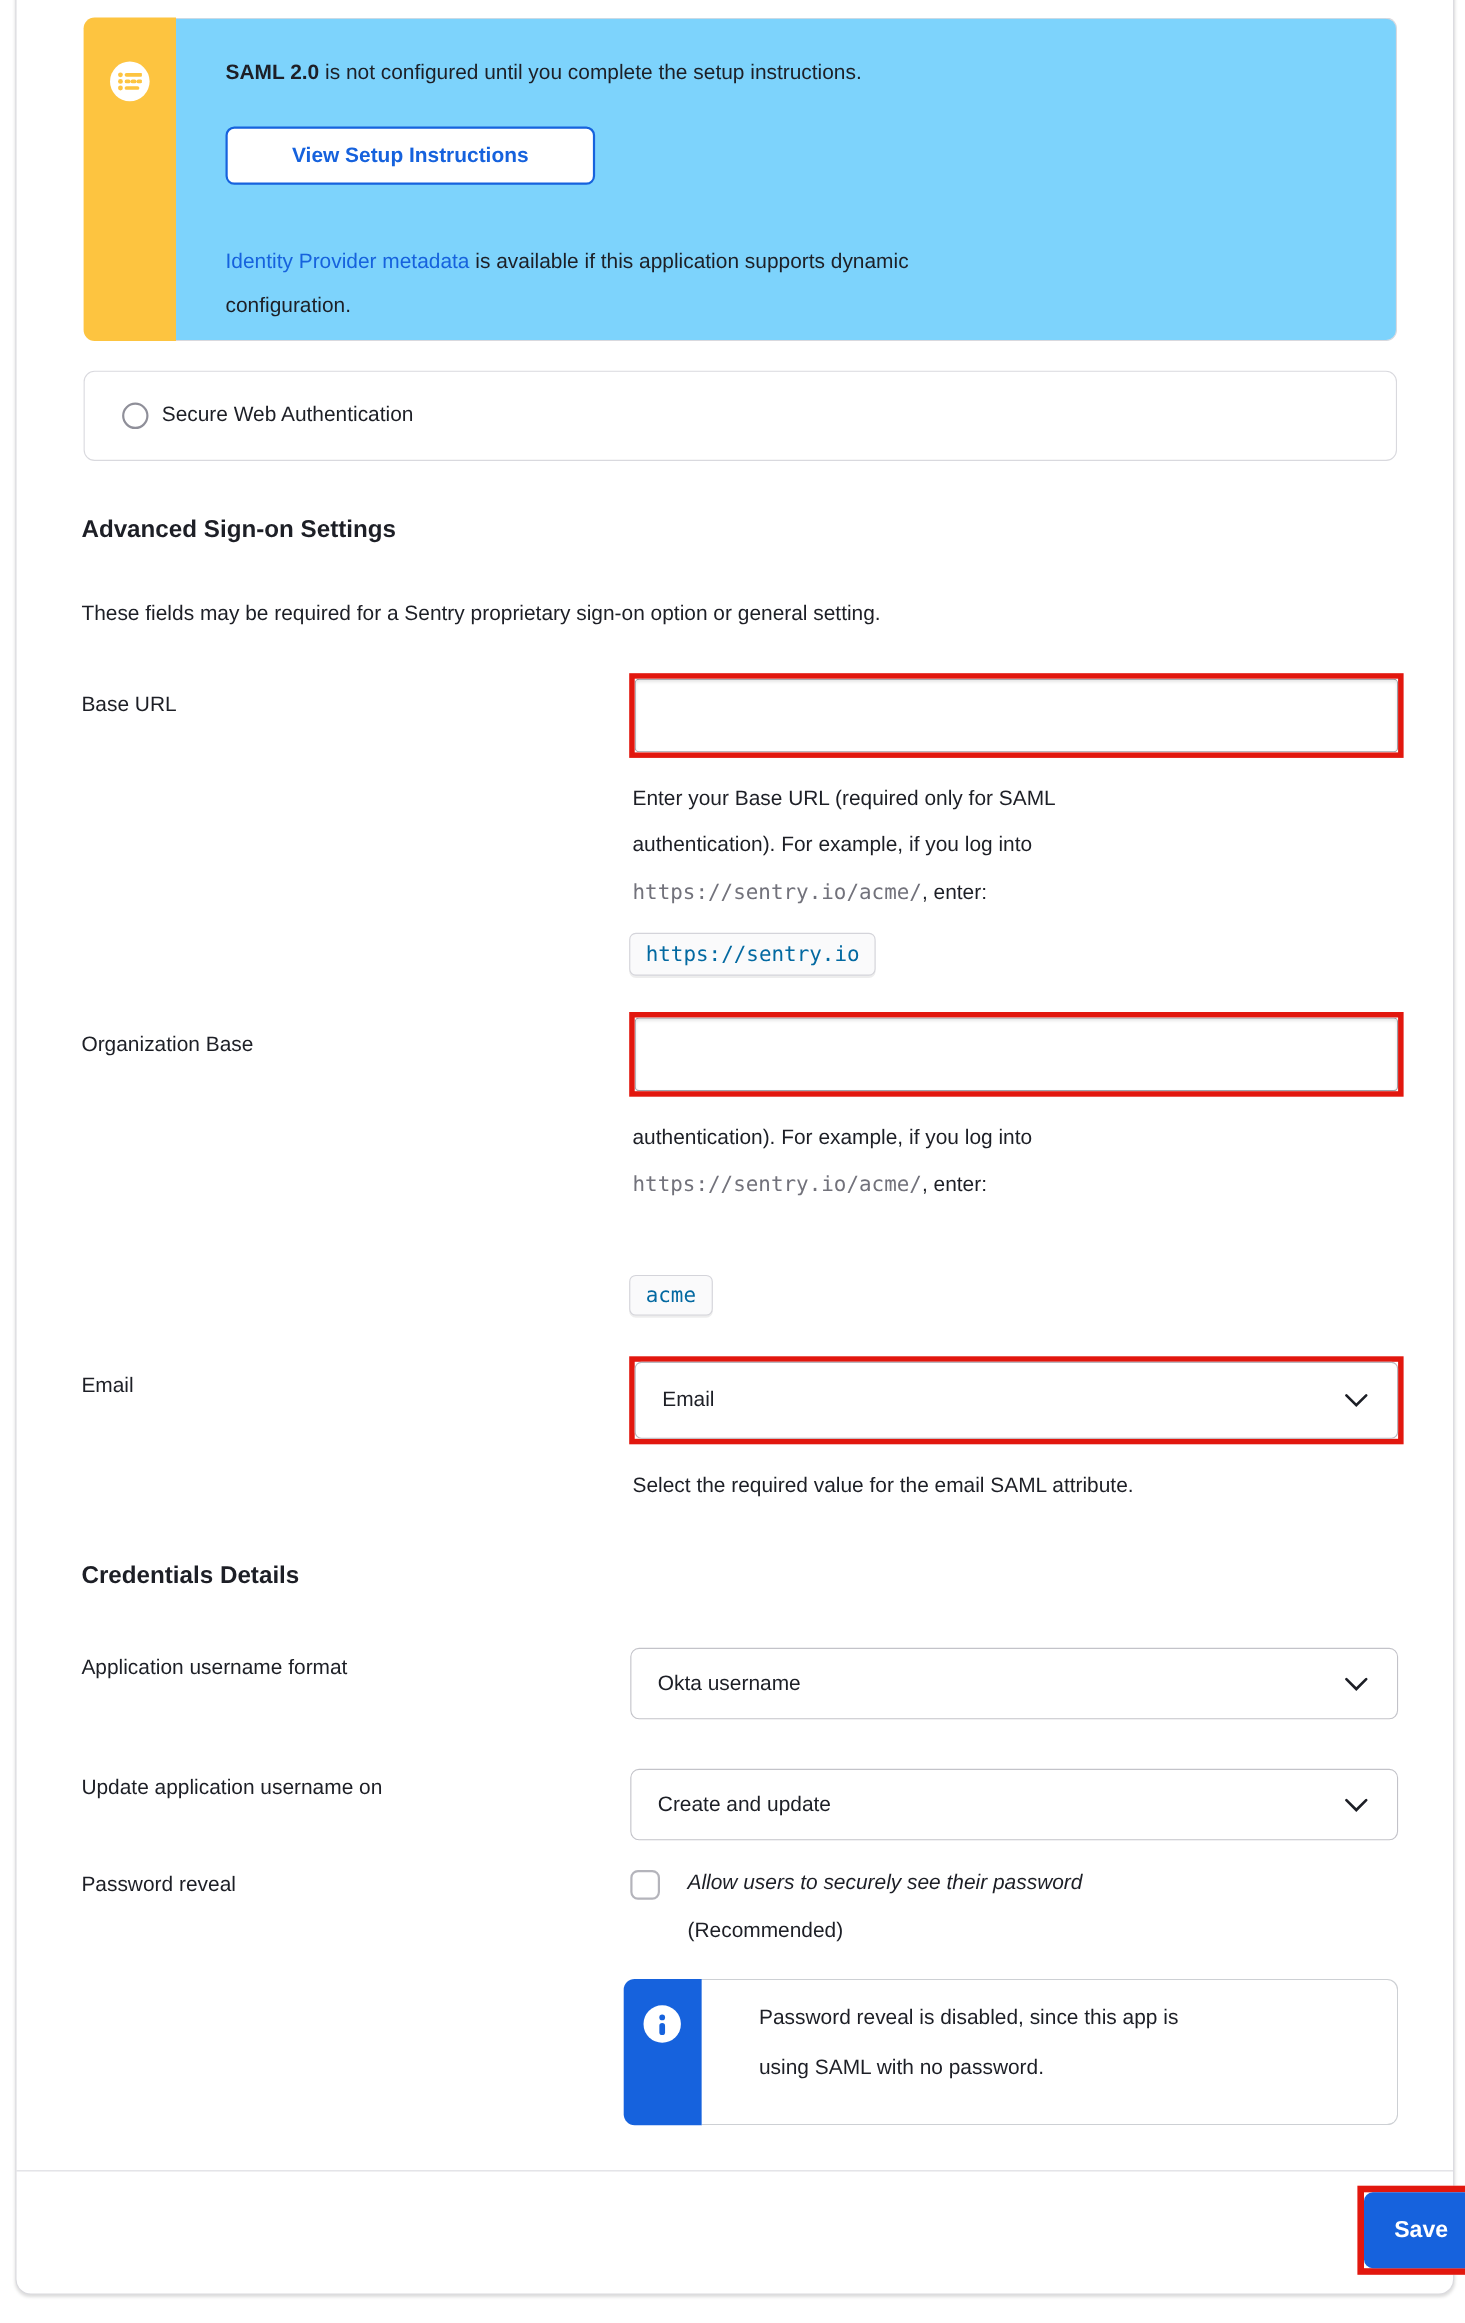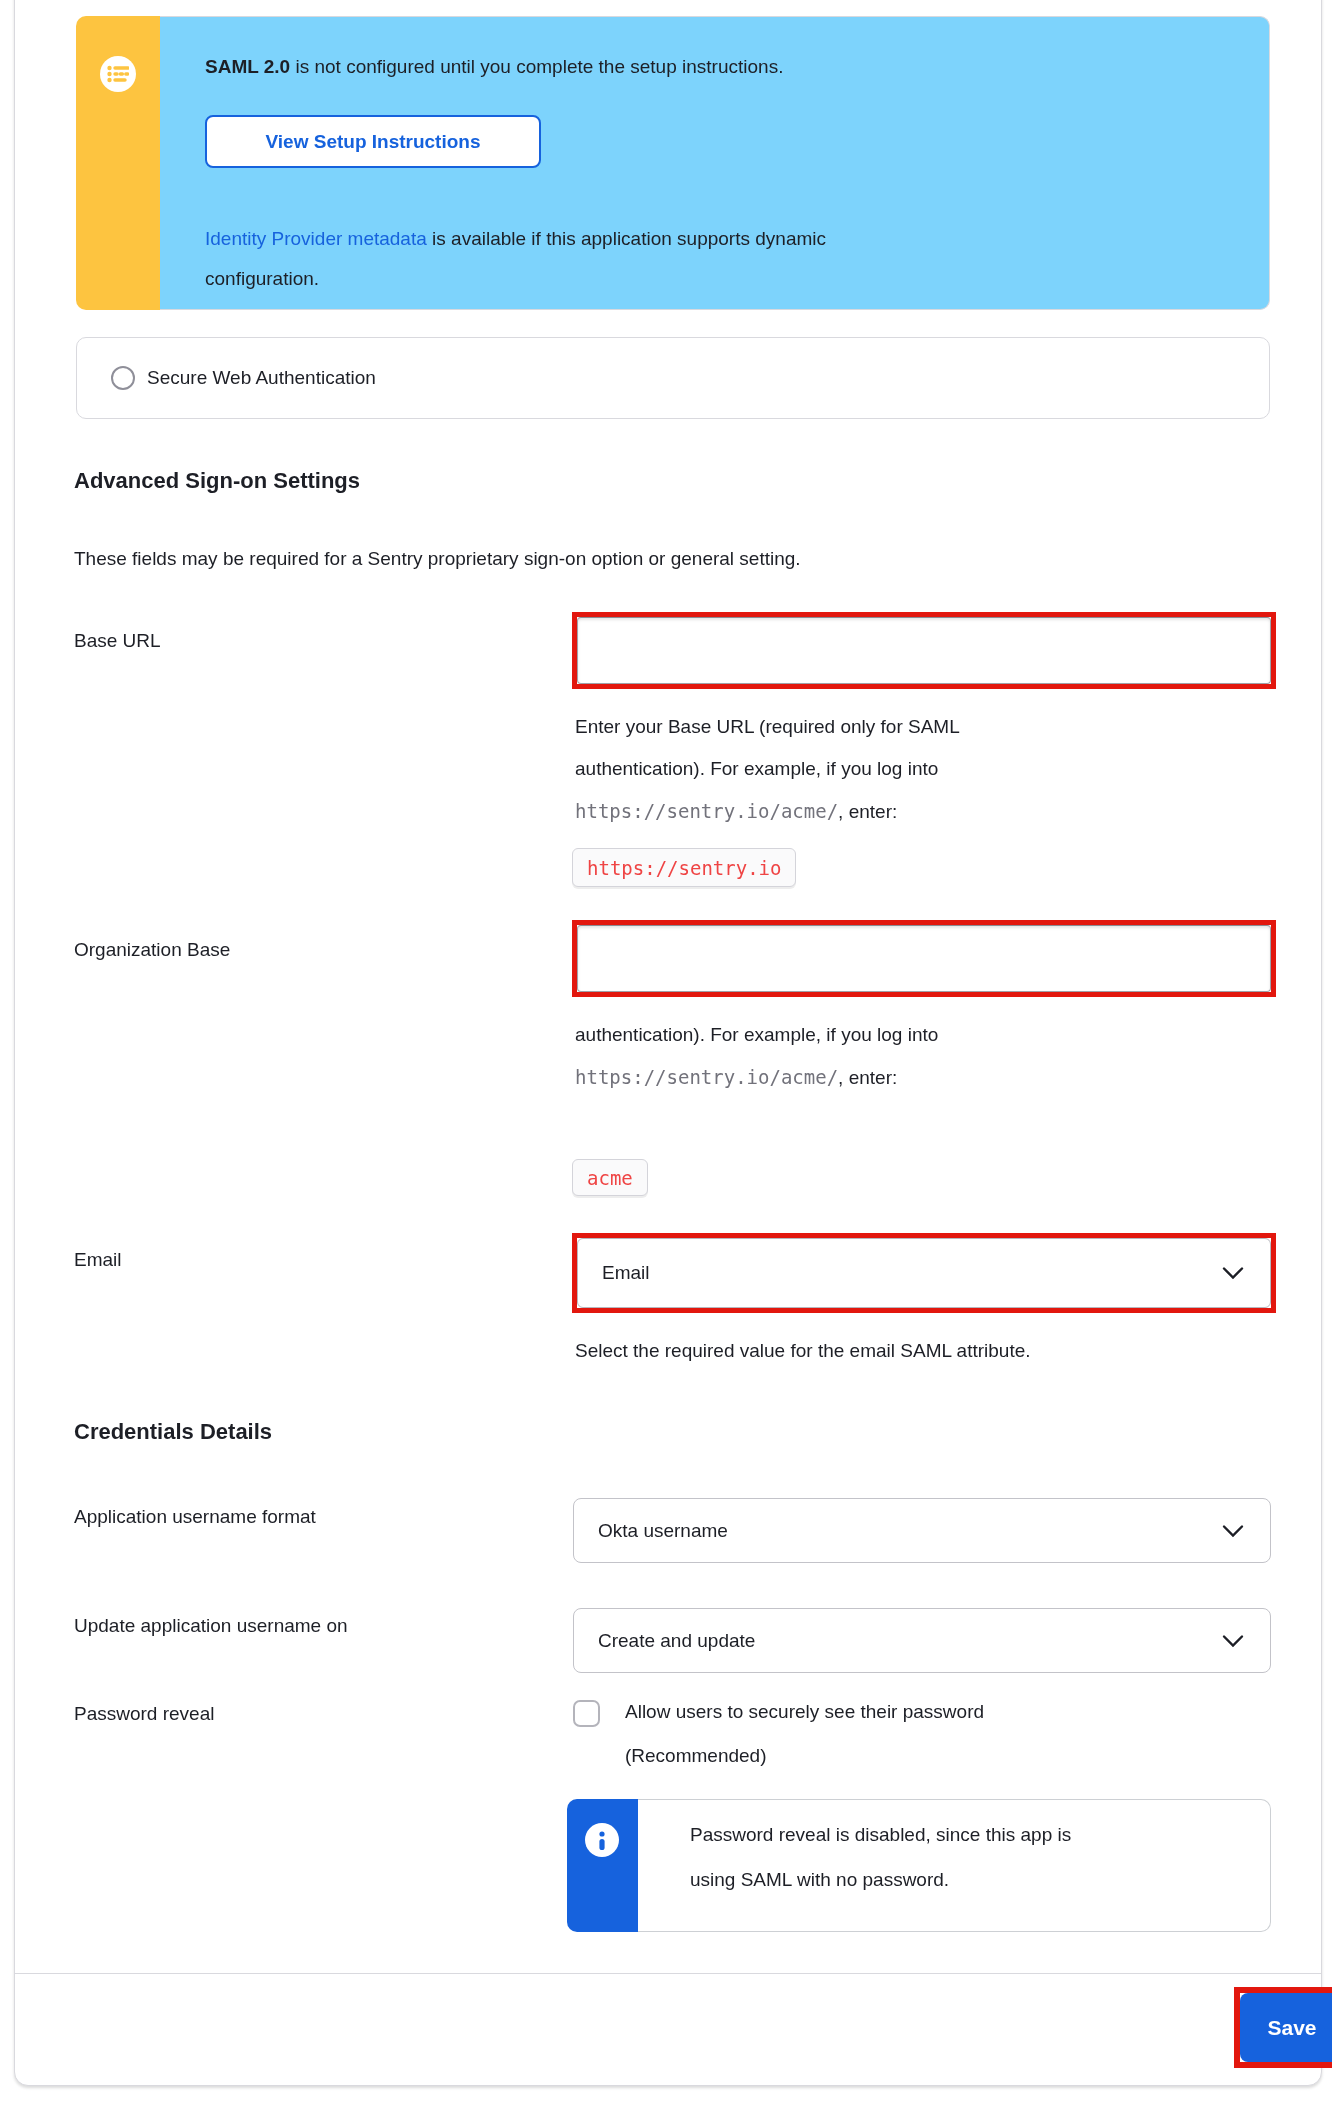--- a/index.html
+++ b/index.html
@@ -45,21 +45,21 @@
   .hl { position:absolute; border:5px solid #e2170e; background:#fff; }
   .hl input { width:100%; height:100%; border:1px solid #9fa0a8; border-top-color:#8b8c94;
     border-radius:4px; box-shadow:inset 0 2px 3px rgba(0,0,0,0.10); font-size:19px;
     padding:0 18px; font-family:inherit; color:#1d1f26; display:block; }
 
   .help { position:absolute; left:575px; width:560px; font-size:19px; line-height:42px; }
   .mono { font-family:"DejaVu Sans Mono", monospace; color:#72727b; font-size:19px; }
   .chip { position:absolute; left:572px; height:39px; background:#fafafb;
     border:1px solid #d4d4da; border-radius:6px; box-shadow:0 2px 0 rgba(0,0,0,0.07);
     display:inline-flex; align-items:center; padding:0 14px;
-    font-family:"DejaVu Sans Mono", monospace; font-size:19px; color:#ef4444; }
+    font-family:"DejaVu Sans Mono", monospace; font-size:19px; color:#0369a1; }
 
   .select { border:1px solid #c3c3c9; border-radius:8px; background:#fff; position:relative;
     display:flex; align-items:center; cursor:pointer; }
   .select .val { margin-left:24px; font-size:19px; }
   .select .chev { position:absolute; right:26px; top:50%; transform:translateY(-50%); display:flex; }
   .sel-red { width:100%; height:100%; border-radius:6px; border-color:#b7b7be; }
 
   .checkbox { position:absolute; left:573px; top:1700px; width:27px; height:27px;
     border:2px solid #b4b4bb; border-radius:7px; background:#fff; cursor:pointer; }
   .cb-line { position:absolute; left:625px; font-size:19px; line-height:28px; }
@@ -167,21 +167,21 @@
   <span class="val">Create and update</span>
   <span class="chev">
     <svg width="22" height="13" viewBox="0 0 22 13">
         <path d="M2 2 L11 11 L20 2" fill="none" stroke="#1d1f26" stroke-width="2.4" stroke-linecap="round"></path>
       </svg>
   </span>
 </div>
 
 <div class="flabel" style="top:1700px;">Password reveal</div>
 <div class="checkbox"></div>
-<div class="cb-line" style="top:1698px;">Allow users to securely see their password</div>
+<div class="cb-line" style="top:1698px;font-style:italic;">Allow users to securely see their password</div>
 <div class="cb-line" style="top:1742px;">(Recommended)</div>
 
 <div class="info">
   <div class="info-strip">
     <div class="info-icon">
       <svg width="8" height="19" viewBox="0 0 8 19">
         <circle cx="4" cy="3" r="2.6" fill="#1662dd"></circle>
         <rect x="1.4" y="8" width="5.2" height="11" rx="2.6" fill="#1662dd"></rect>
       </svg>
     </div>

